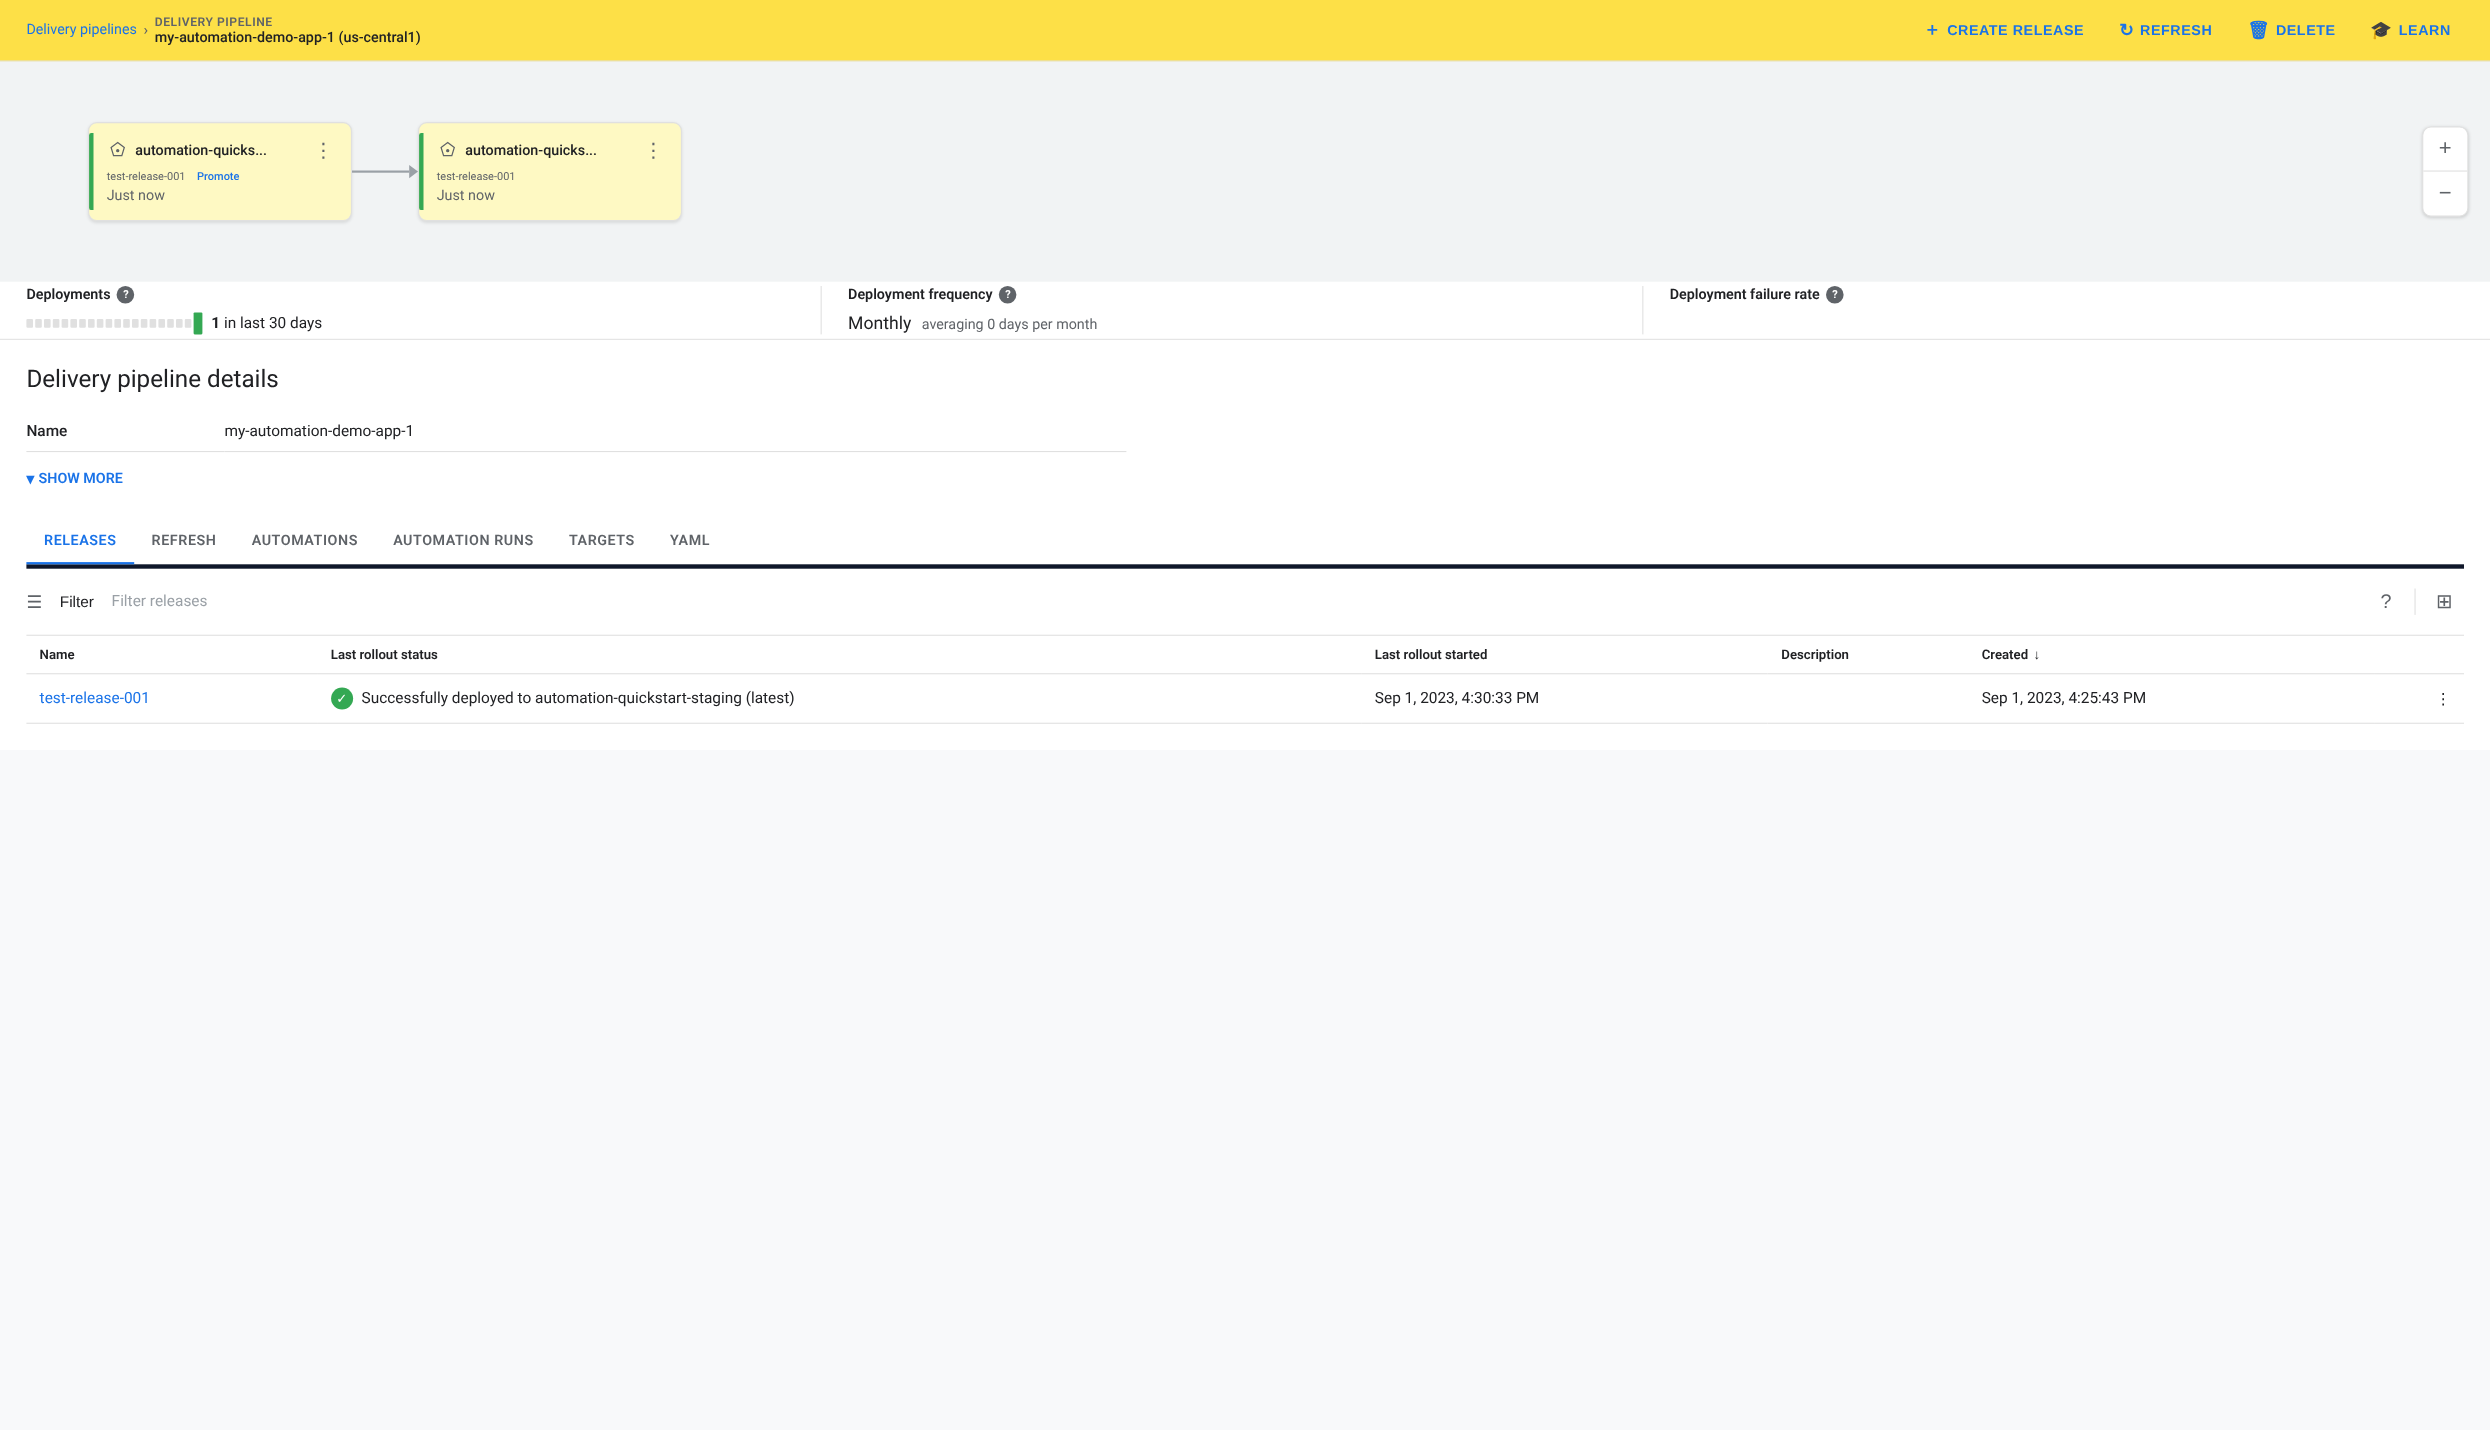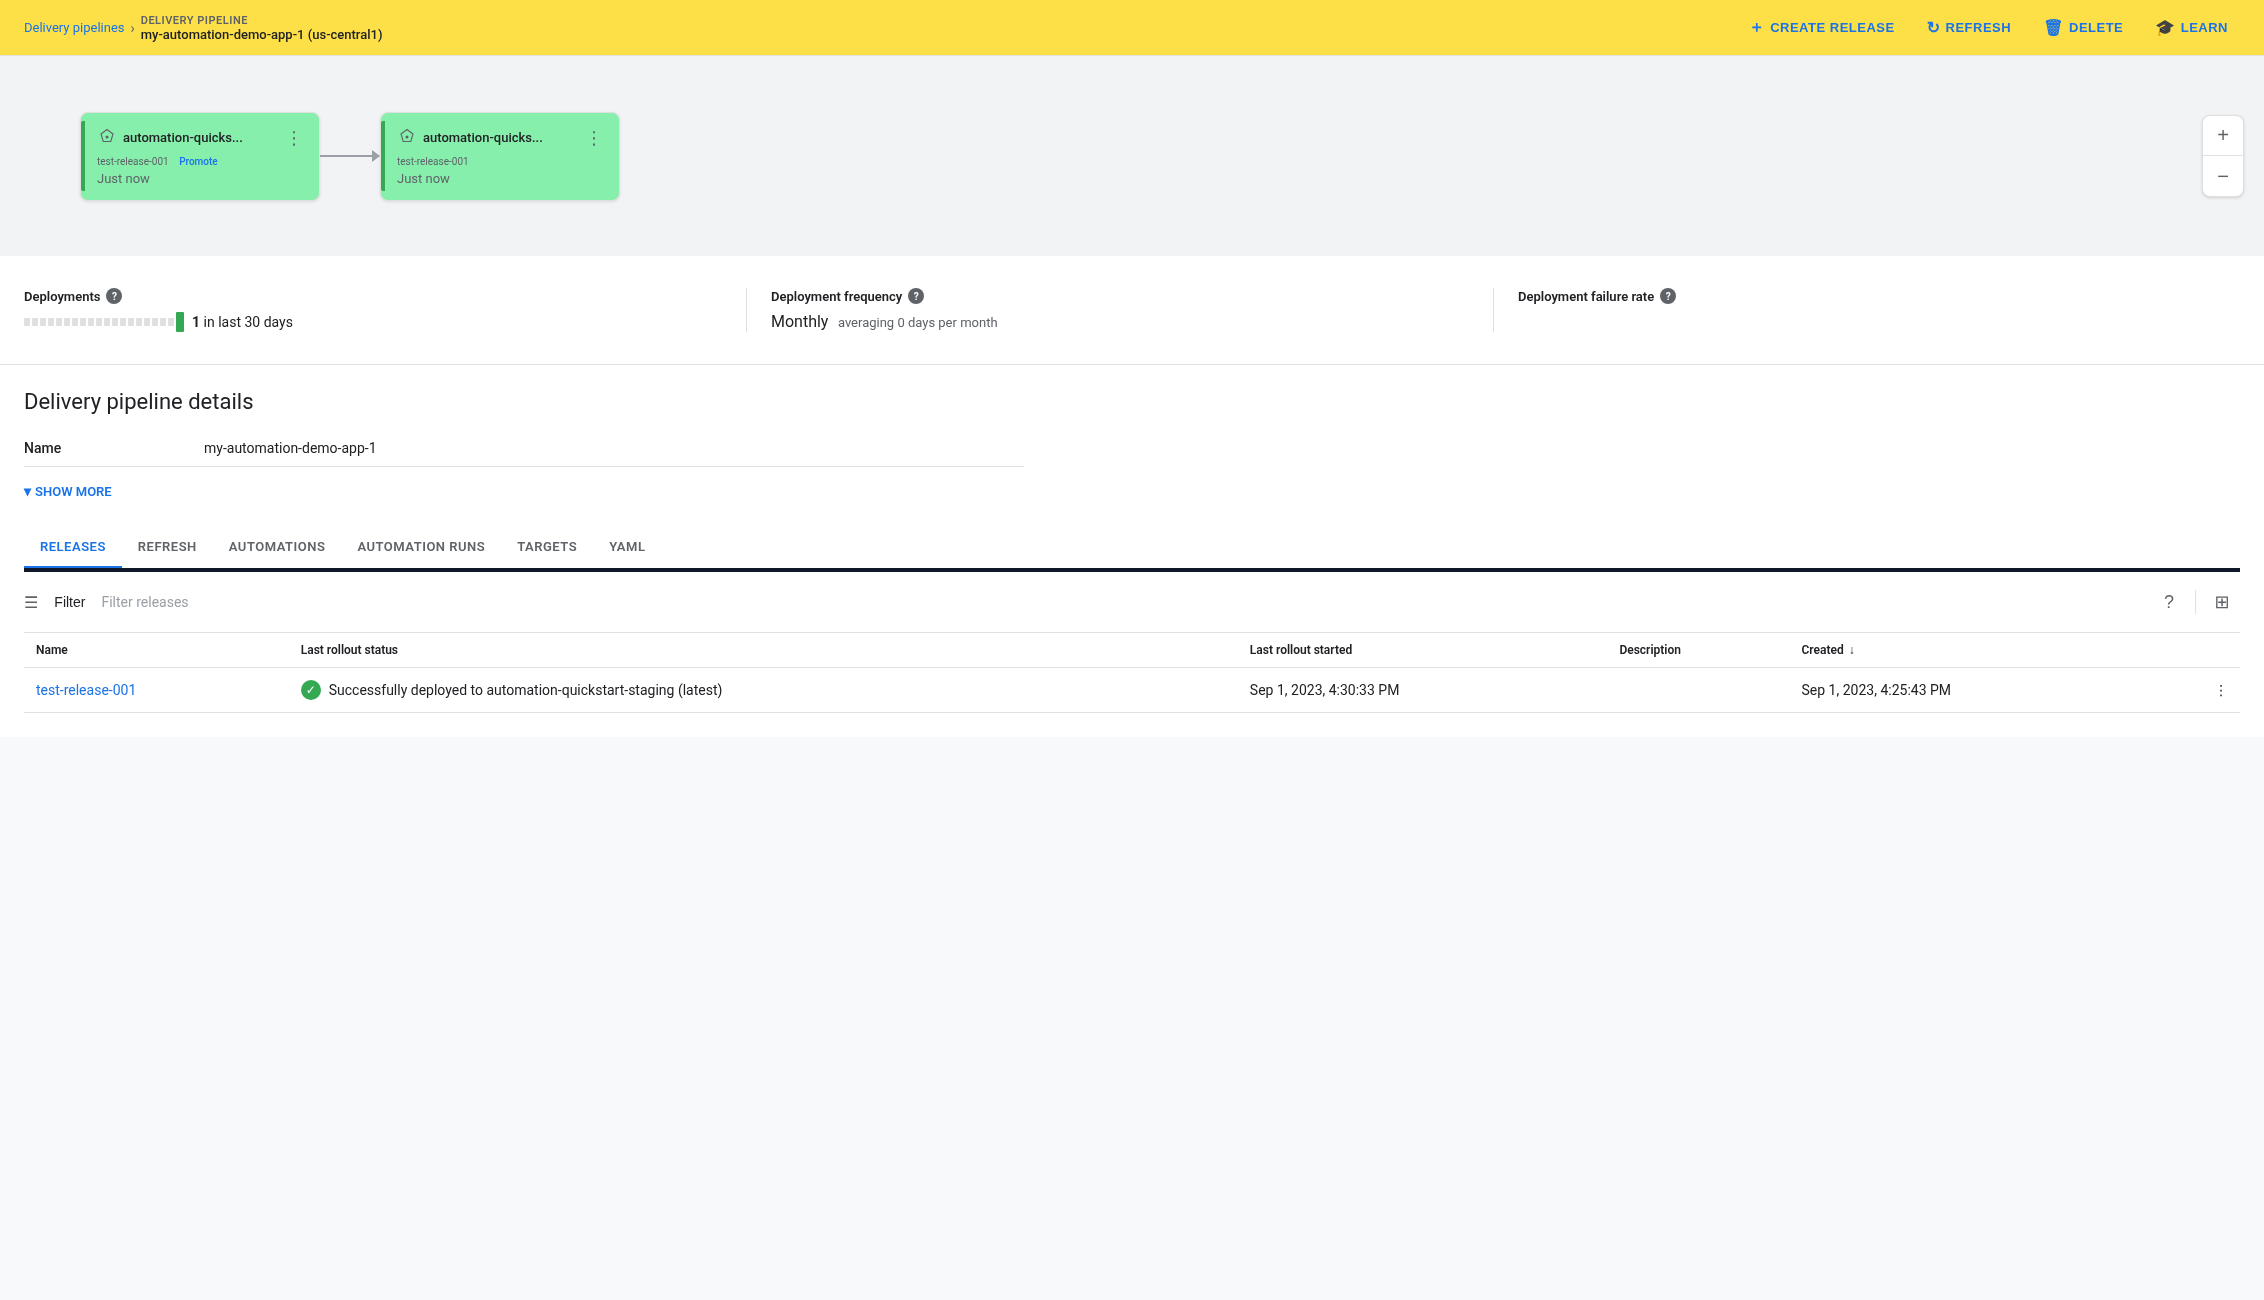--- a/index.html
+++ b/index.html
@@ -63,21 +63,21 @@
       align-items: center;
       justify-content: flex-start;
       gap: 0;
     }
     .pipeline-nodes {
       display: flex;
       align-items: center;
       gap: 0;
     }
     .pipeline-node {
-      background: #86efac;
+      background: #fef9c3;
       border: 1px solid #e0e0e0;
       border-radius: 8px;
       width: 240px;
       padding: 14px 16px;
       position: relative;
       box-shadow: 0 1px 3px rgba(0,0,0,0.1);
     }
     .pipeline-node::before {
       content: '';
       position: absolute;
@@ -169,21 +169,21 @@
       border: none;
       background: transparent;
     }
     .zoom-btn:first-child { border-bottom: 1px solid #e0e0e0; }
 
     
     .metrics-bar {
       display: flex;
       background: #fff;
       border-bottom: 1px solid #e0e0e0;
-      padding: 32px 24px;
+      padding: 4px 24px;
       gap: 0;
     }
     .metric-section {
       flex: 1;
       padding: 0 24px;
       border-right: 1px solid #e0e0e0;
     }
     .metric-section:first-child { padding-left: 0; }
     .metric-section:last-child { border-right: none; }
     .metric-label {

